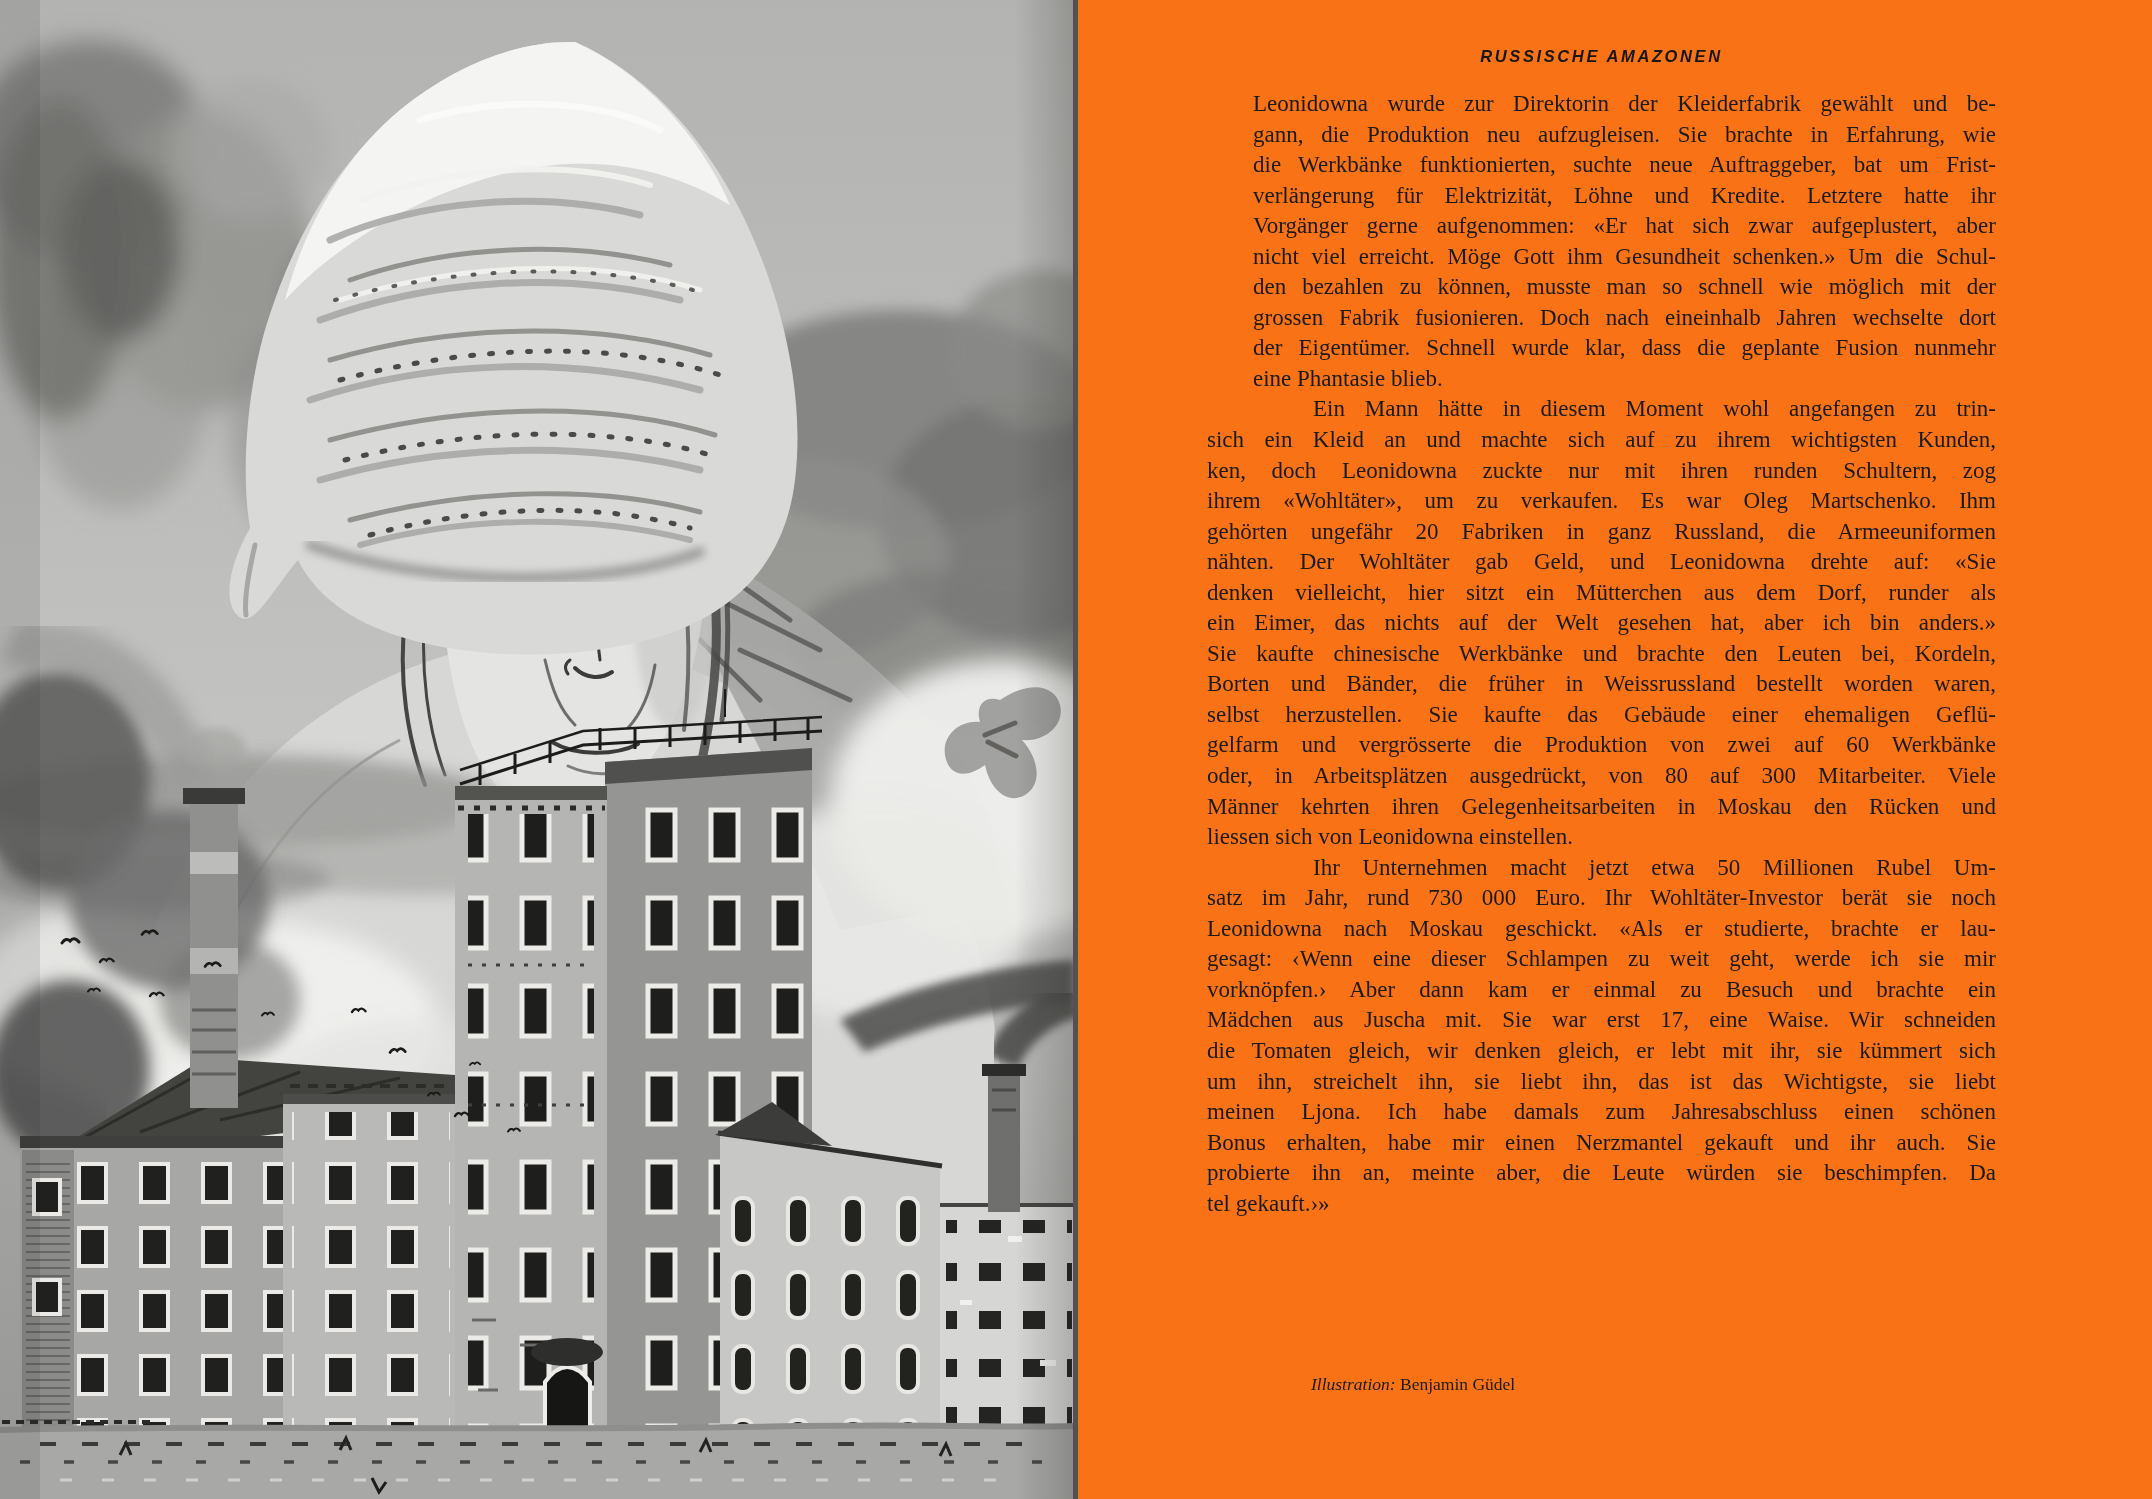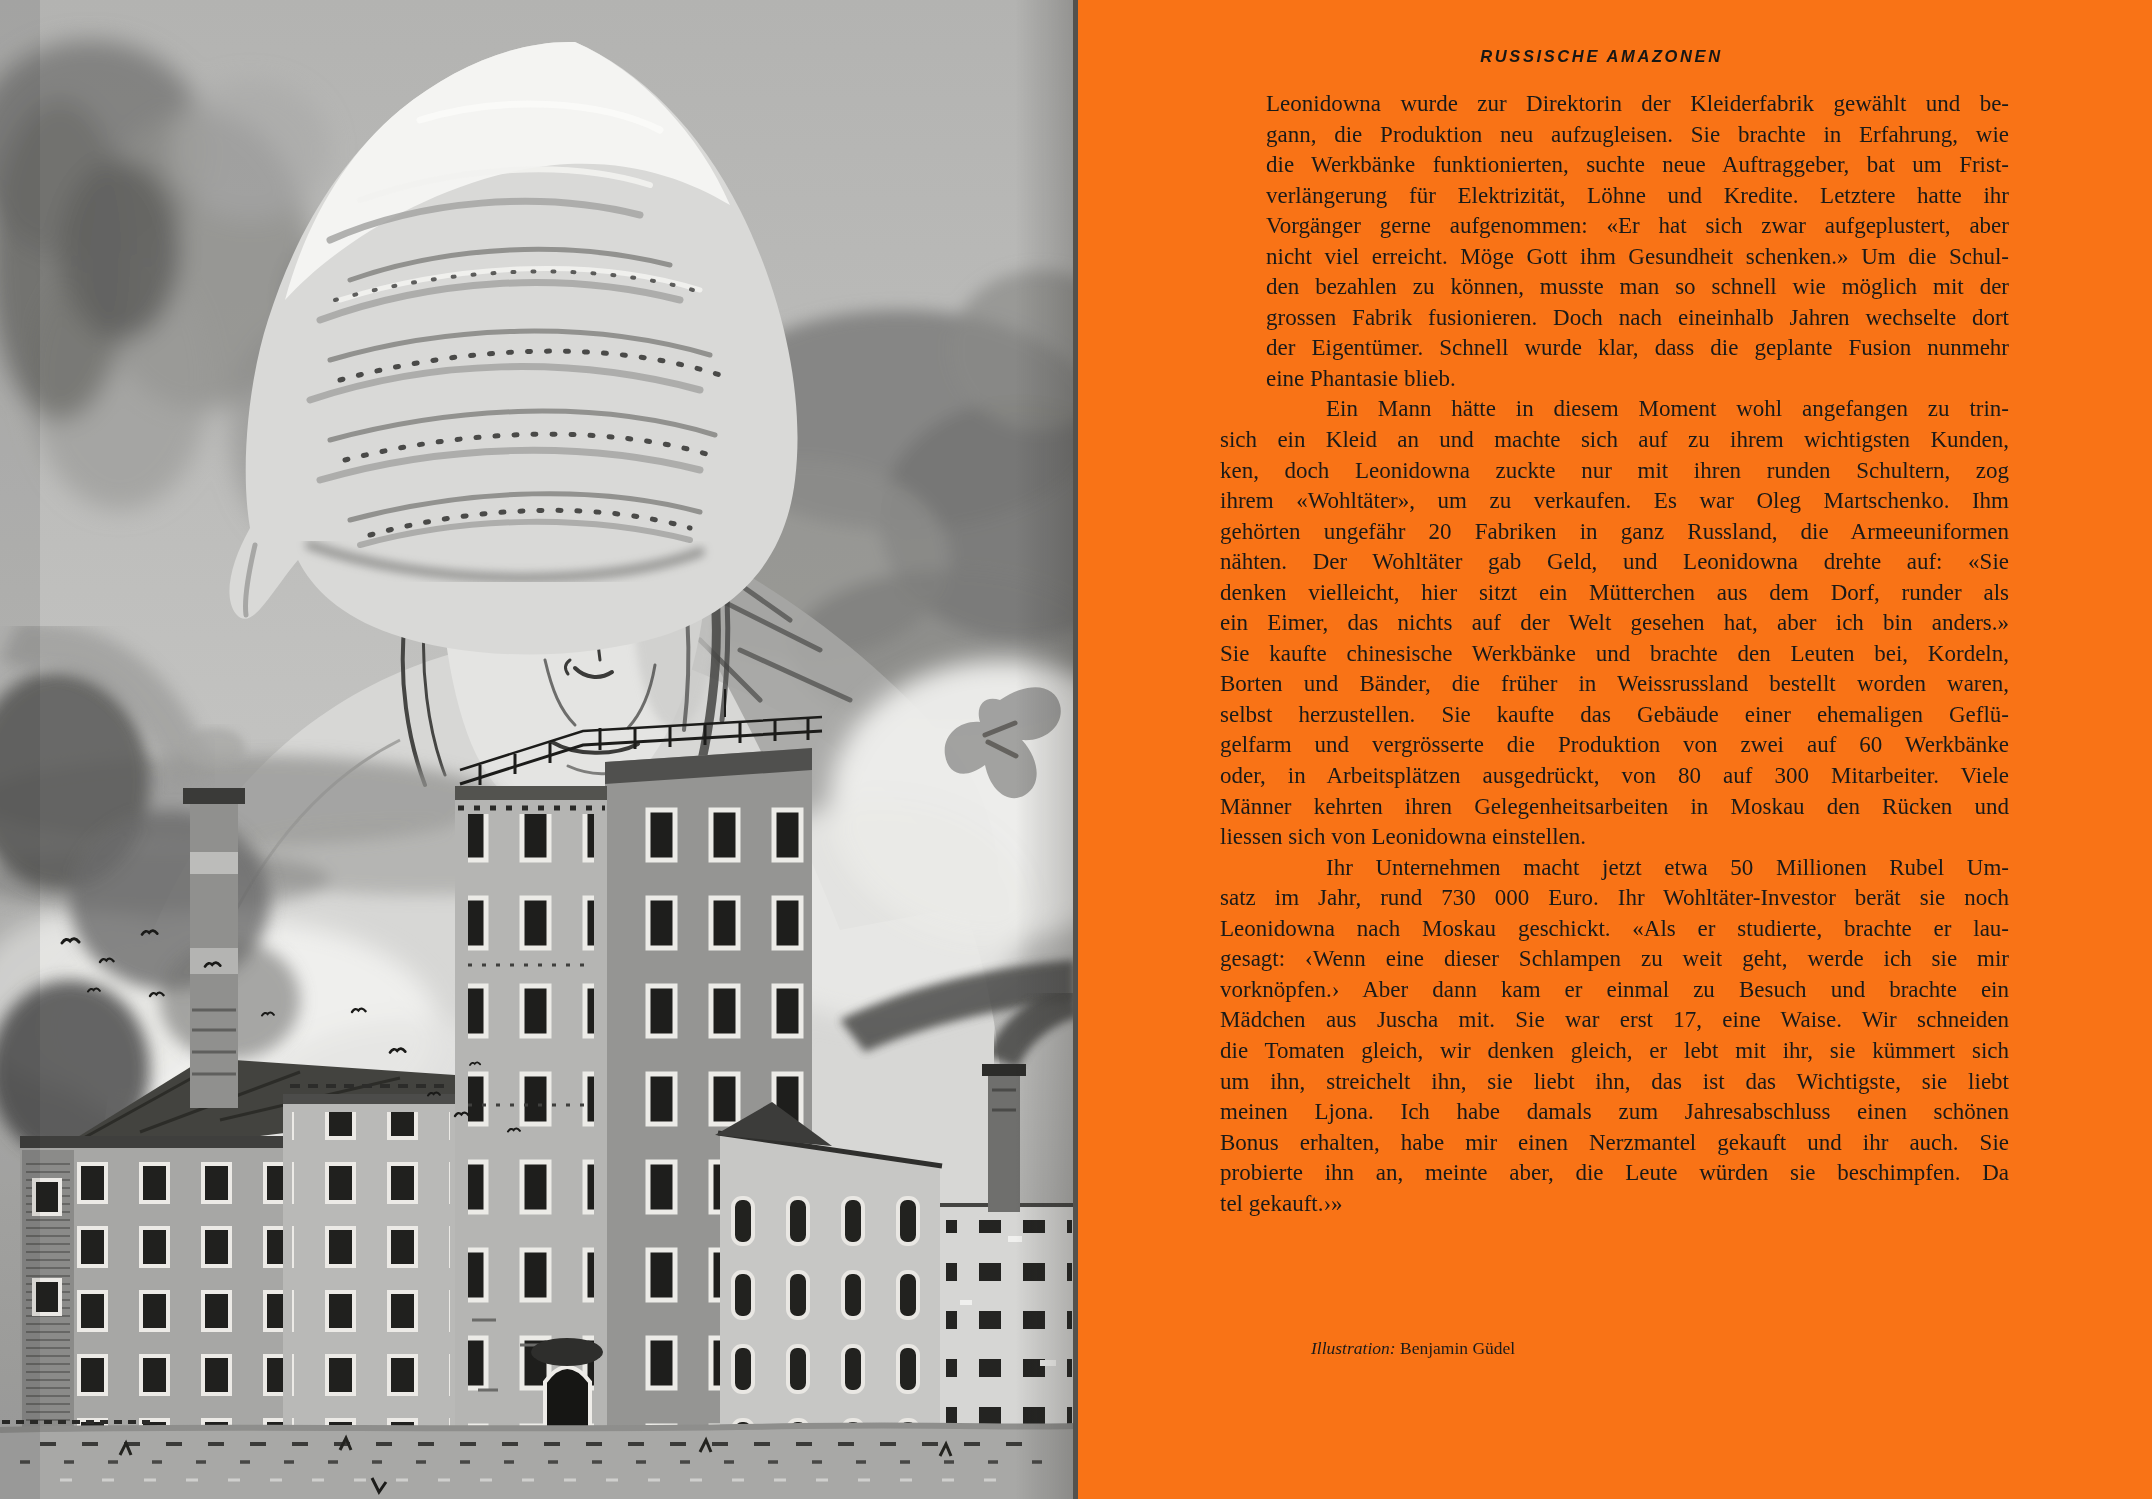--- a/index.html
+++ b/index.html
@@ -12,28 +12,28 @@
   .fold-shadow-left{position:absolute;left:1015px;top:0;width:58px;height:1499px;
     background:linear-gradient(to right,rgba(40,38,34,0),rgba(40,38,34,.22));pointer-events:none;}
   .fold-line{position:absolute;left:1073px;top:0;width:5px;height:1499px;background:#54524e;}
   .fold-shadow-right{position:absolute;left:1078px;top:0;width:95px;height:1499px;
     background:linear-gradient(to right,rgba(70,64,54,.20),rgba(70,64,54,0));pointer-events:none;}
   
   .right-page{position:absolute;left:1078px;top:0;width:1074px;height:1499px;background:#f97316;}
   .running-head{position:absolute;top:47px;left:129px;width:789px;text-align:center;
     font-family:"Liberation Sans","DejaVu Sans",sans-serif;font-style:italic;font-weight:700;
     font-size:16.5px;letter-spacing:2.6px;color:#171715;white-space:nowrap;}
-  .body-col{position:absolute;top:89px;left:142px;width:789px;color:#1a1a18;
+  .body-col{position:absolute;top:89px;left:129px;width:789px;color:#1a1a18;
     font-size:23px;line-height:30.55px;text-rendering:optimizeLegibility;}
   .para{text-align:justify;}
   .para .line{text-align:justify;text-align-last:justify;}
   .para .line:last-child{text-align-last:left;}
   .para-opening{margin-left:46px;}
   .para-indent .line:first-child{text-indent:106px;}
-  .credit{position:absolute;top:1338px;left:233px;font-size:17.5px;color:#1b1b19;}
+  .credit{position:absolute;top:1374px;left:233px;font-size:17.5px;color:#1b1b19;}
   .credit .credit-label{font-style:italic;}
 </style>
 </head>
 <body>
 
 <div class="stage">
 
   <div class="left-page">
     <svg width="1075" height="1499" viewBox="0 0 1075 1499" role="img" aria-label="Black-and-white drawing: an elderly woman wearing a huge fur hat rises like a cloud above a smoking brick factory; birds circle the chimneys">
       <defs>

